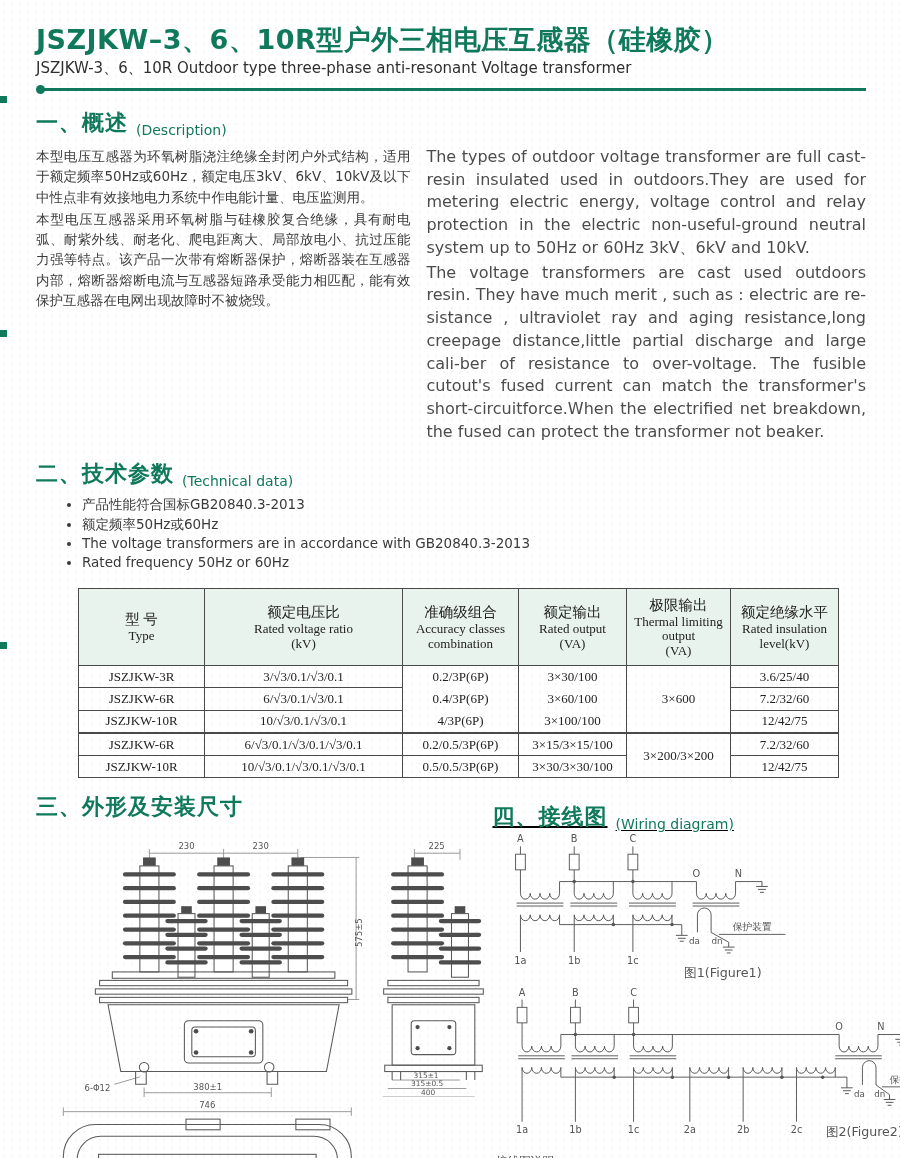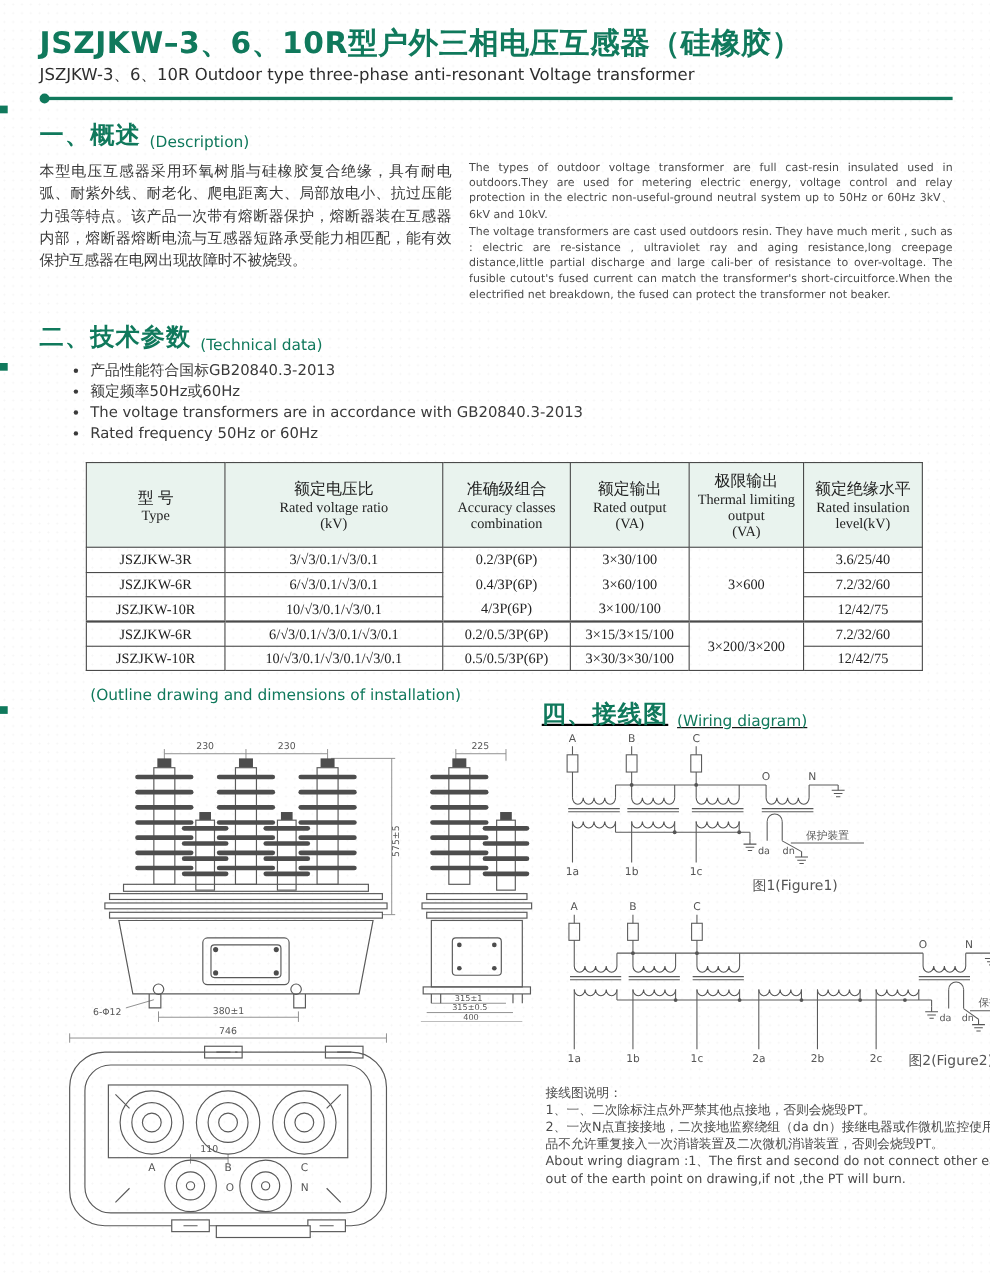--- a/index.html
+++ b/index.html
@@ -19,21 +19,21 @@
 
   
   .sec{display:flex;align-items:flex-end;margin-top:14px;}
   .sec .zh{font-size:22px;font-weight:bold;color:#10795c;letter-spacing:1px;}
   .sec .en{font-size:14px;color:#10795c;margin-left:8px;}
   .sec2line .en{display:block;margin-left:46px;margin-top:1px;}
 
   
   .desc{display:flex;gap:16px;margin-top:8px;}
   .desc .zhcol{width:46%;font-size:13.5px;color:#3a3a3a;line-height:1.5;text-align:justify;}
-  .desc .encol{width:54%;font-size:10px;color:#4c4c4c;line-height:1.42;text-align:justify;}
+  .desc .encol{width:54%;font-size:16px;color:#4c4c4c;line-height:1.42;text-align:justify;}
   .desc p{margin:0 0 2px 0;}
 
   
   ul.bullets{margin:6px 0 16px 46px;padding:0;list-style:disc;}
   ul.bullets li{font-size:13.5px;color:#3a3a3a;line-height:1.42;}
 
   
   table.spec{border-collapse:collapse;margin:10px 0 0 42px;table-layout:fixed;
     font-family:"Liberation Serif","DejaVu Serif",serif;color:#222;}
   table.spec th,table.spec td{border:1px solid #4a4a4a;text-align:center;vertical-align:middle;padding:0 2px;}
@@ -75,20 +75,21 @@
       <span class="dot"></span>
       <span class="bar"></span>
     </div>
 
     <div class="sec">
       <span class="zh">一、概述</span>
       <span class="en">(Description)</span>
     </div>
     <div class="desc">
       <div class="zhcol">
+        <p>本型电压互感器为环氧树脂浇注绝缘全封闭户外式结构，适用于额定频率50Hz或60Hz，额定电压3kV、6kV、10kV及以下中性点非有效接地电力系统中作电能计量、电压监测用。</p>
         <p>本型电压互感器采用环氧树脂与硅橡胶复合绝缘，具有耐电弧、耐紫外线、耐老化、爬电距离大、局部放电小、抗过压能力强等特点。该产品一次带有熔断器保护，熔断器装在互感器内部，熔断器熔断电流与互感器短路承受能力相匹配，能有效保护互感器在电网出现故障时不被烧毁。</p>
       </div>
       <div class="encol">
         <p>The types of outdoor voltage transformer are full cast-resin insulated  used in outdoors.They are used for metering electric energy, voltage control and relay protection in the electric non-useful-ground neutral system up to 50Hz or 60Hz 3kV、6kV and 10kV.</p>
         <p>The voltage transformers are cast used outdoors resin. They have much merit , such as : electric are re-sistance , ultraviolet ray and aging resistance,long creepage distance,little partial discharge and large cali-ber of resistance to over-voltage. The fusible cutout's fused current can match the transformer's short-circuitforce.When the electrified net breakdown, the fused can protect the transformer not beaker.</p>
       </div>
     </div>
 
     <div class="sec">
       <span class="zh">二、技术参数</span>
@@ -183,21 +184,21 @@
           <td>0.5/0.5/3P(6P)</td>
           <td>3×30/3×30/100</td>
           <td>12/42/75</td>
         </tr>
       </tbody>
     </table>
 
     <div class="secrow">
       <div class="left">
         <div class="sec sec2line" style="display:block;margin-top:4px;">
-          <span class="en">(Outline drawing and dimensions of installation)</span>
+          <span class="zh">三、外形及安装尺寸</span>
         </div>
       </div>
       <div class="right">
         <div class="sec" style="margin-top:14px;">
           <span class="zh">四、接线图</span>
           <span class="en">(Wiring diagram)</span>
         </div>
       </div>
     </div>
 

